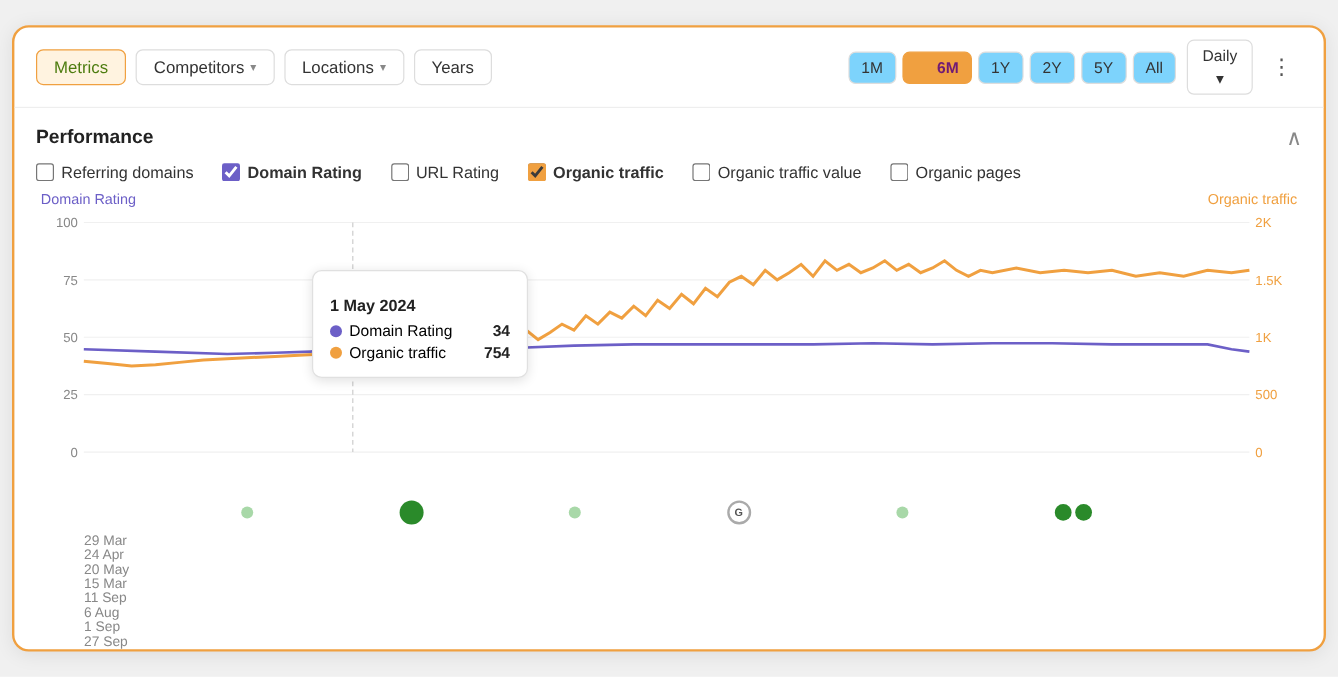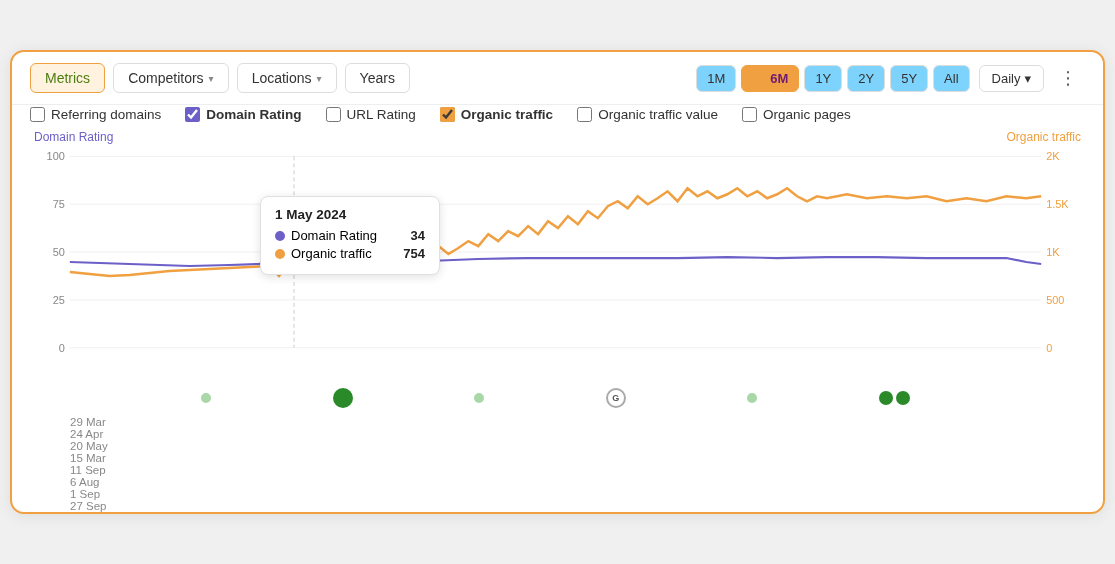--- a/index.html
+++ b/index.html
@@ -80,20 +80,21 @@
       border-radius: 6px;
       border: 1.5px solid #ddd;
       background: #fff;
       font-size: 13px;
       cursor: pointer;
       color: #333;
       display: flex;
       align-items: center;
       gap: 4px;
       margin-left: 4px;
+      flex-direction: column;
     }
     .more-btn {
       padding: 5px 8px;
       border: none;
       background: none;
       font-size: 18px;
       cursor: pointer;
       color: #555;
       margin-left: 2px;
     }
@@ -172,20 +173,21 @@
       box-shadow: 0 2px 10px rgba(0,0,0,0.12);
       font-size: 13px;
       z-index: 10;
       min-width: 180px;
     }
     .tooltip-date {
       font-weight: 700;
       margin-bottom: 6px;
       color: #222;
       font-size: 13.5px;
+      margin-top: 11px;
     }
     .tooltip-row {
       display: flex;
       align-items: center;
       justify-content: space-between;
       gap: 12px;
       margin-bottom: 3px;
     }
     .tooltip-row-left {
       display: flex;
@@ -288,20 +290,24 @@
       <button class="time-btn">5Y</button>
       <button class="time-btn">All</button>
       <button class="daily-btn">
         <span>Daily</span>
         <span>▾</span>
       </button>
       <button class="more-btn">⋮</button>
     </div>
   </div>
 
+  <div class="perf-header">
+    <span class="perf-title">Performance</span>
+    <button class="collapse-btn">∧</button>
+  </div>
 
   <div class="checkbox-row">
     <label class="cb-item">
       <input type="checkbox" style="">
       <span>Referring domains</span>
     </label>
     <label class="cb-item bold-label">
       <input type="checkbox" checked="" style="accent-color: rgb(108, 95, 199);">
       <span style="font-weight:700">Domain Rating</span>
     </label>

